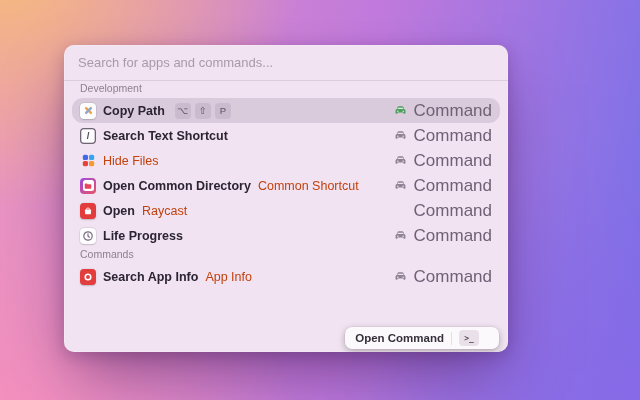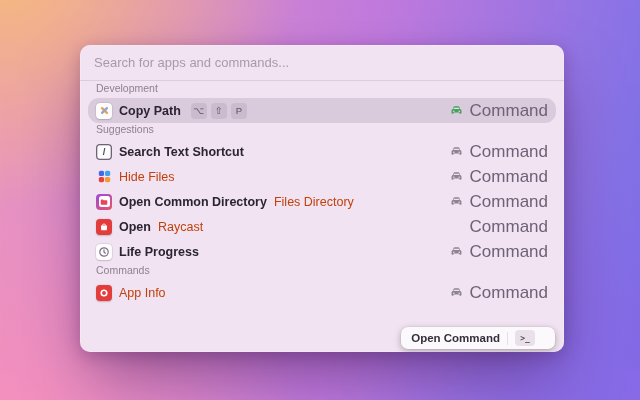--- a/index.html
+++ b/index.html
@@ -3,21 +3,21 @@
 <meta charset="utf-8">
 <style>
   html,body{margin:0;padding:0;}
   body{width:640px;height:400px;overflow:hidden;font-family:"Liberation Sans",sans-serif;}
   .bg{position:relative;width:640px;height:400px;
     background:
       radial-gradient(90% 110% at 0% -5%, #f5b97e 0%, rgba(245,185,126,0) 52%),
       radial-gradient(80% 100% at 0% 105%, #f590bd 0%, rgba(245,144,189,0) 58%),
       radial-gradient(75% 120% at 103% 110%, #8a68e6 0%, rgba(138,104,230,0) 62%),
       linear-gradient(100deg, #eb95c0 0%, #c07ade 55%, #7770e8 100%);}
-  .window{position:absolute;left:80px;top:45px;width:484px;height:307px;border-radius:10px;
+  .window{position:absolute;left:64px;top:45px;width:444px;height:307px;border-radius:10px;
     background:#f1e3f1;overflow:hidden;
     box-shadow:0 30px 60px -10px rgba(60,20,80,.5), 0 4px 16px rgba(60,20,80,.25), inset 0 0 0 .5px rgba(255,255,255,.4);}
   .searchbar{height:35px;border-bottom:1px solid #ddcbde;display:flex;align-items:center;padding:0 12px;}
   .searchbar input{border:none;background:transparent;outline:none;width:100%;
     font-family:"Liberation Sans",sans-serif;font-size:13px;color:#3a3340;}
   .searchbar input::placeholder{color:#a89aab;}
   .list{padding:1px 8px 0;}
   .section-label{padding:0 8px 4px;font-size:10.5px;line-height:12px;font-weight:500;color:#8f8092;}
   .row{display:flex;align-items:center;height:25px;border-radius:11px;padding:0 8px;gap:7px;}
   .row.selected{background:#d9cbdc;}
@@ -80,21 +80,20 @@
                   <path fill="rgba(255,255,255,.8)" d="M4.9 4.5h6.2l.55 1.5H4.35z"></path>
                   <circle cx="4.7" cy="8.9" r=".95" fill="rgba(255,255,255,.8)"></circle>
                   <circle cx="11.3" cy="8.9" r=".95" fill="rgba(255,255,255,.8)"></circle>
                 </svg>
               </span>
               <span class="accessory">Command</span>
             </span>
           </div>
         </div>
         <div>
-          <div class="section-label">Suggestions</div>
           <div class="row">
             <span class="icon ic-outline">
               <span class="slash">/</span>
             </span>
             <span class="row-title">Search Text Shortcut</span>
             <span class="row-right">
               <span class="acc-icon" style="color:#8f8295">
                 <svg width="13" height="13" viewBox="0 0 16 16">
                   <path fill="currentColor" d="M3.5 6.2 4.3 4c.25-.65.85-1.1 1.55-1.1h4.3c.7 0 1.3.45 1.55 1.1l.8 2.2c.95.3 1.6 1.15 1.6 2.15v2.8c0 .5-.4.9-.9.9h-.75c-.5 0-.9-.4-.9-.9v-.55H4.45v.55c0 .5-.4.9-.9.9H2.8c-.5 0-.9-.4-.9-.9V8.35c0-1 .65-1.85 1.6-2.15z"></path>
                   <path fill="rgba(255,255,255,.8)" d="M4.9 4.5h6.2l.55 1.5H4.35z"></path>
@@ -129,21 +128,21 @@
           </div>
           <div class="row">
             <span class="icon ic-grad">
               <span class="ic-inner">
                 <svg width="8" height="8" viewBox="0 0 16 16" fill="#e8455c">
                   <path d="M1.5 4.5c0-.8.6-1.5 1.4-1.5h3l1.4 1.6h6c.8 0 1.3.6 1.3 1.4v6c0 .8-.6 1.5-1.4 1.5H2.9c-.8 0-1.4-.7-1.4-1.5z"></path>
                 </svg>
               </span>
             </span>
             <span class="row-title">Open Common Directory</span>
-            <span class="row-subtitle">Files Directory</span>
+            <span class="row-subtitle">Common Shortcut</span>
             <span class="row-right">
               <span class="acc-icon" style="color:#8f8295">
                 <svg width="13" height="13" viewBox="0 0 16 16">
                   <path fill="currentColor" d="M3.5 6.2 4.3 4c.25-.65.85-1.1 1.55-1.1h4.3c.7 0 1.3.45 1.55 1.1l.8 2.2c.95.3 1.6 1.15 1.6 2.15v2.8c0 .5-.4.9-.9.9h-.75c-.5 0-.9-.4-.9-.9v-.55H4.45v.55c0 .5-.4.9-.9.9H2.8c-.5 0-.9-.4-.9-.9V8.35c0-1 .65-1.85 1.6-2.15z"></path>
                   <path fill="rgba(255,255,255,.8)" d="M4.9 4.5h6.2l.55 1.5H4.35z"></path>
                   <circle cx="4.7" cy="8.9" r=".95" fill="rgba(255,255,255,.8)"></circle>
                   <circle cx="11.3" cy="8.9" r=".95" fill="rgba(255,255,255,.8)"></circle>
                 </svg>
               </span>
               <span class="accessory">Command</span>
@@ -183,20 +182,21 @@
           </div>
         </div>
         <div>
           <div class="section-label">Commands</div>
           <div class="row">
             <span class="icon ic-red">
               <svg width="10" height="10" viewBox="0 0 16 16" fill="none">
                 <circle cx="8" cy="8" r="4.4" stroke="#fff" stroke-width="2.6"></circle>
               </svg>
             </span>
+            <span class="row-title">Search App Info</span>
             <span class="row-subtitle">App Info</span>
             <span class="row-right">
               <span class="acc-icon" style="color:#8f8295">
                 <svg width="13" height="13" viewBox="0 0 16 16">
                   <path fill="currentColor" d="M3.5 6.2 4.3 4c.25-.65.85-1.1 1.55-1.1h4.3c.7 0 1.3.45 1.55 1.1l.8 2.2c.95.3 1.6 1.15 1.6 2.15v2.8c0 .5-.4.9-.9.9h-.75c-.5 0-.9-.4-.9-.9v-.55H4.45v.55c0 .5-.4.9-.9.9H2.8c-.5 0-.9-.4-.9-.9V8.35c0-1 .65-1.85 1.6-2.15z"></path>
                   <path fill="rgba(255,255,255,.8)" d="M4.9 4.5h6.2l.55 1.5H4.35z"></path>
                   <circle cx="4.7" cy="8.9" r=".95" fill="rgba(255,255,255,.8)"></circle>
                   <circle cx="11.3" cy="8.9" r=".95" fill="rgba(255,255,255,.8)"></circle>
                 </svg>
               </span>

